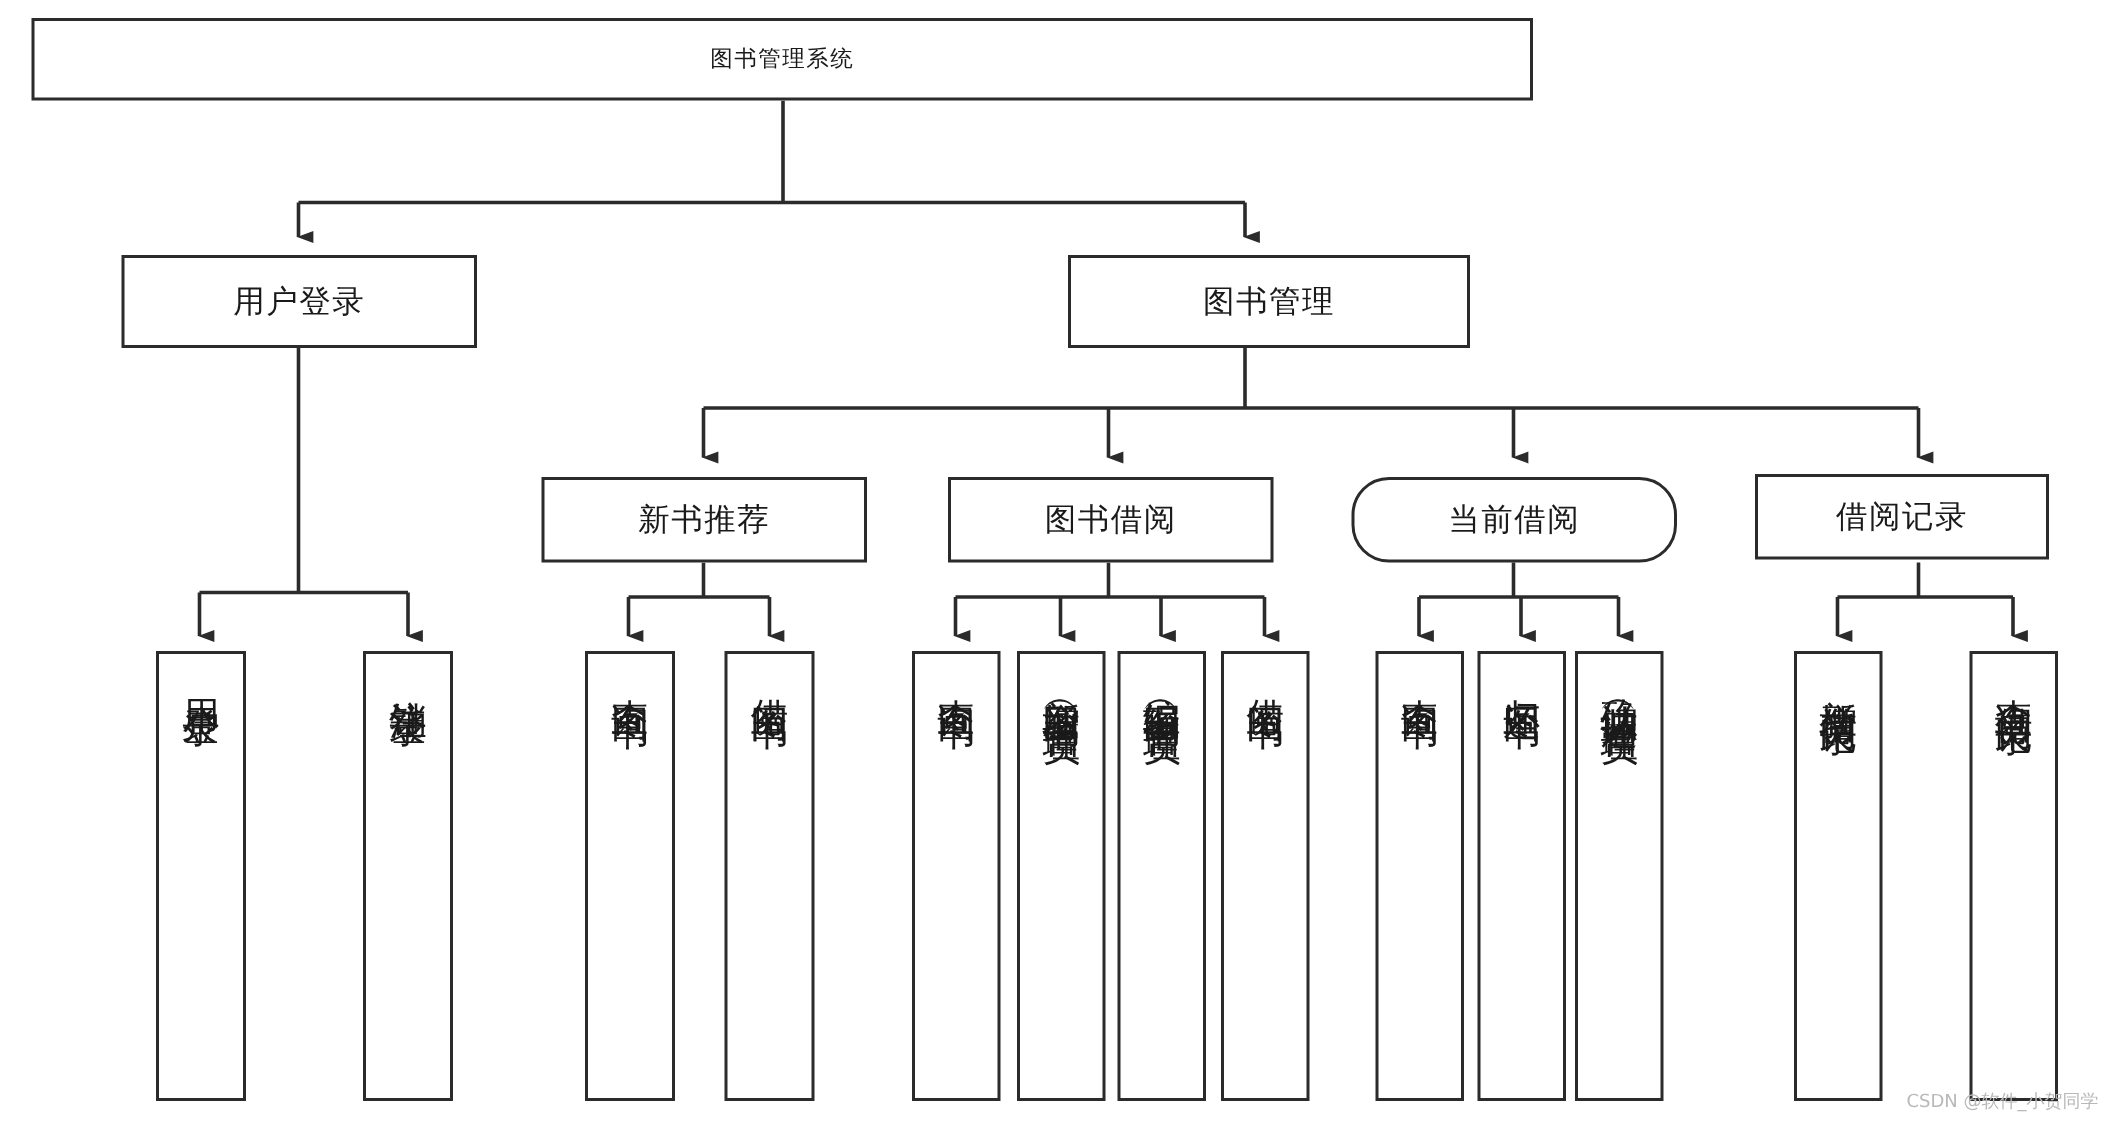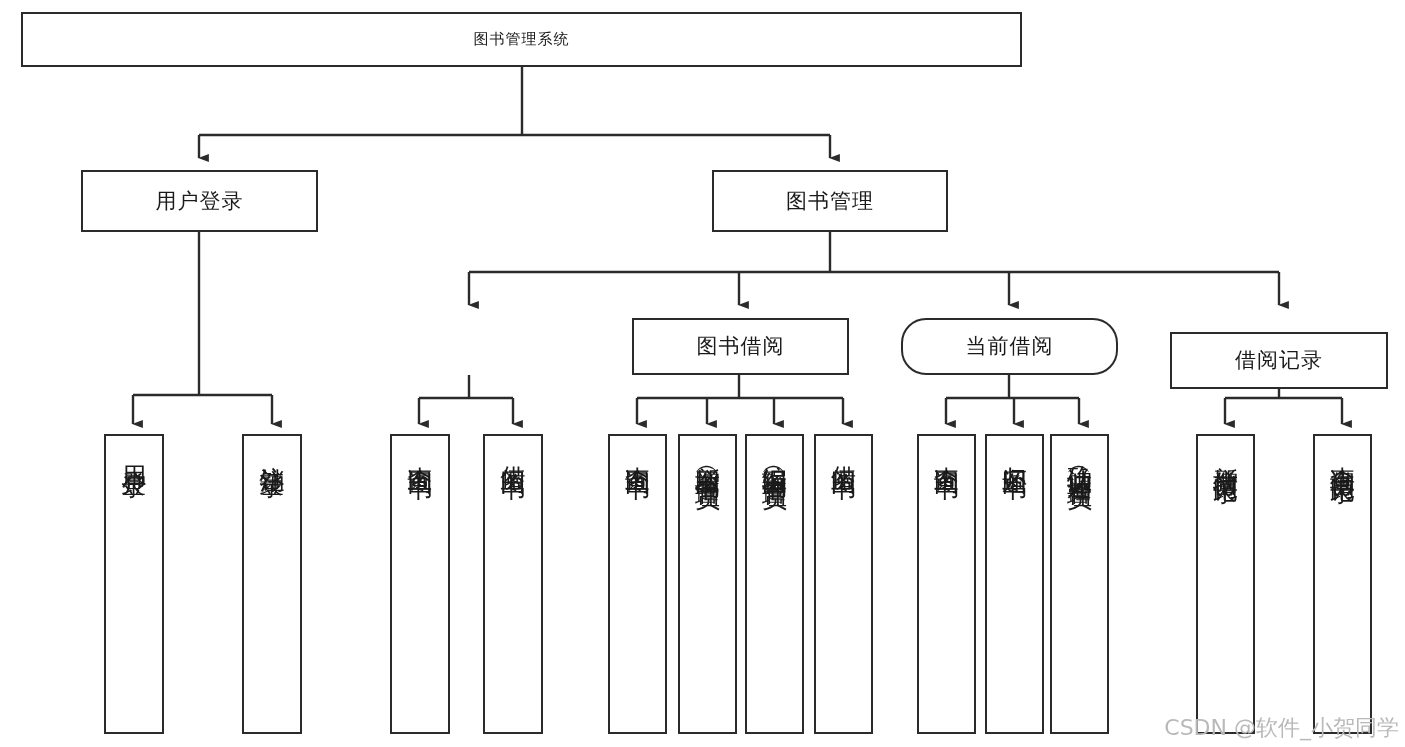--- a/index.html
+++ b/index.html
@@ -33,21 +33,21 @@
     text-orientation:upright;
     font-size:25px;
     letter-spacing:3px;
     line-height:1;
   }
 
   .watermark{
     position:absolute;
     right:6px;
     bottom:4px;
-    font-size:22px;
+    font-size:12px;
     color:#b9b9b9;
     white-space:nowrap;
     z-index:5;
     font-family:"DejaVu Sans","Liberation Sans",sans-serif;
   }
 </style>
 </head>
 <body>
 
 <div id="stage">
@@ -102,31 +102,34 @@
     </g>
   </svg>
 
   <div class="node h root" style="left:21px;top:12px;width:1001px;height:55px;">
     <span class="lbl">图书管理系统</span>
   </div>
 
   <div class="node h" style="left:81px;top:170px;width:237px;height:62px;">
     <span class="lbl">用户登录</span>
   </div>
-  <div class="node h" style="left:712px;top:170px;width:236px;height:62px;">
+  <div class="node h" style="left:712px;top:170px;width:268px;height:62px;">
     <span class="lbl">图书管理</span>
   </div>
 
+  <div class="node h" style="left:361px;top:318px;width:217px;height:57px;">
+    <span class="lbl">新书推荐</span>
+  </div>
   <div class="node h" style="left:632px;top:318px;width:217px;height:57px;">
     <span class="lbl">图书借阅</span>
   </div>
   <div class="node h" style="left:901px;top:318px;width:217px;height:57px;border-radius:25px;">
     <span class="lbl">当前借阅</span>
   </div>
-  <div class="node h" style="left:1170px;top:332px;width:218px;height:57px;font-family:Liberation Serif, serif;">
+  <div class="node h" style="left:1170px;top:316px;width:196px;height:57px;font-family:Liberation Serif, serif;">
     <span class="lbl">借阅记录</span>
   </div>
 
   <div class="node v" style="left:104px;top:434px;width:60px;height:300px;">
     <span class="lbl">用户登录</span>
   </div>
   <div class="node v" style="left:242px;top:434px;width:60px;height:300px;">
     <span class="lbl">注销登录</span>
   </div>
 

